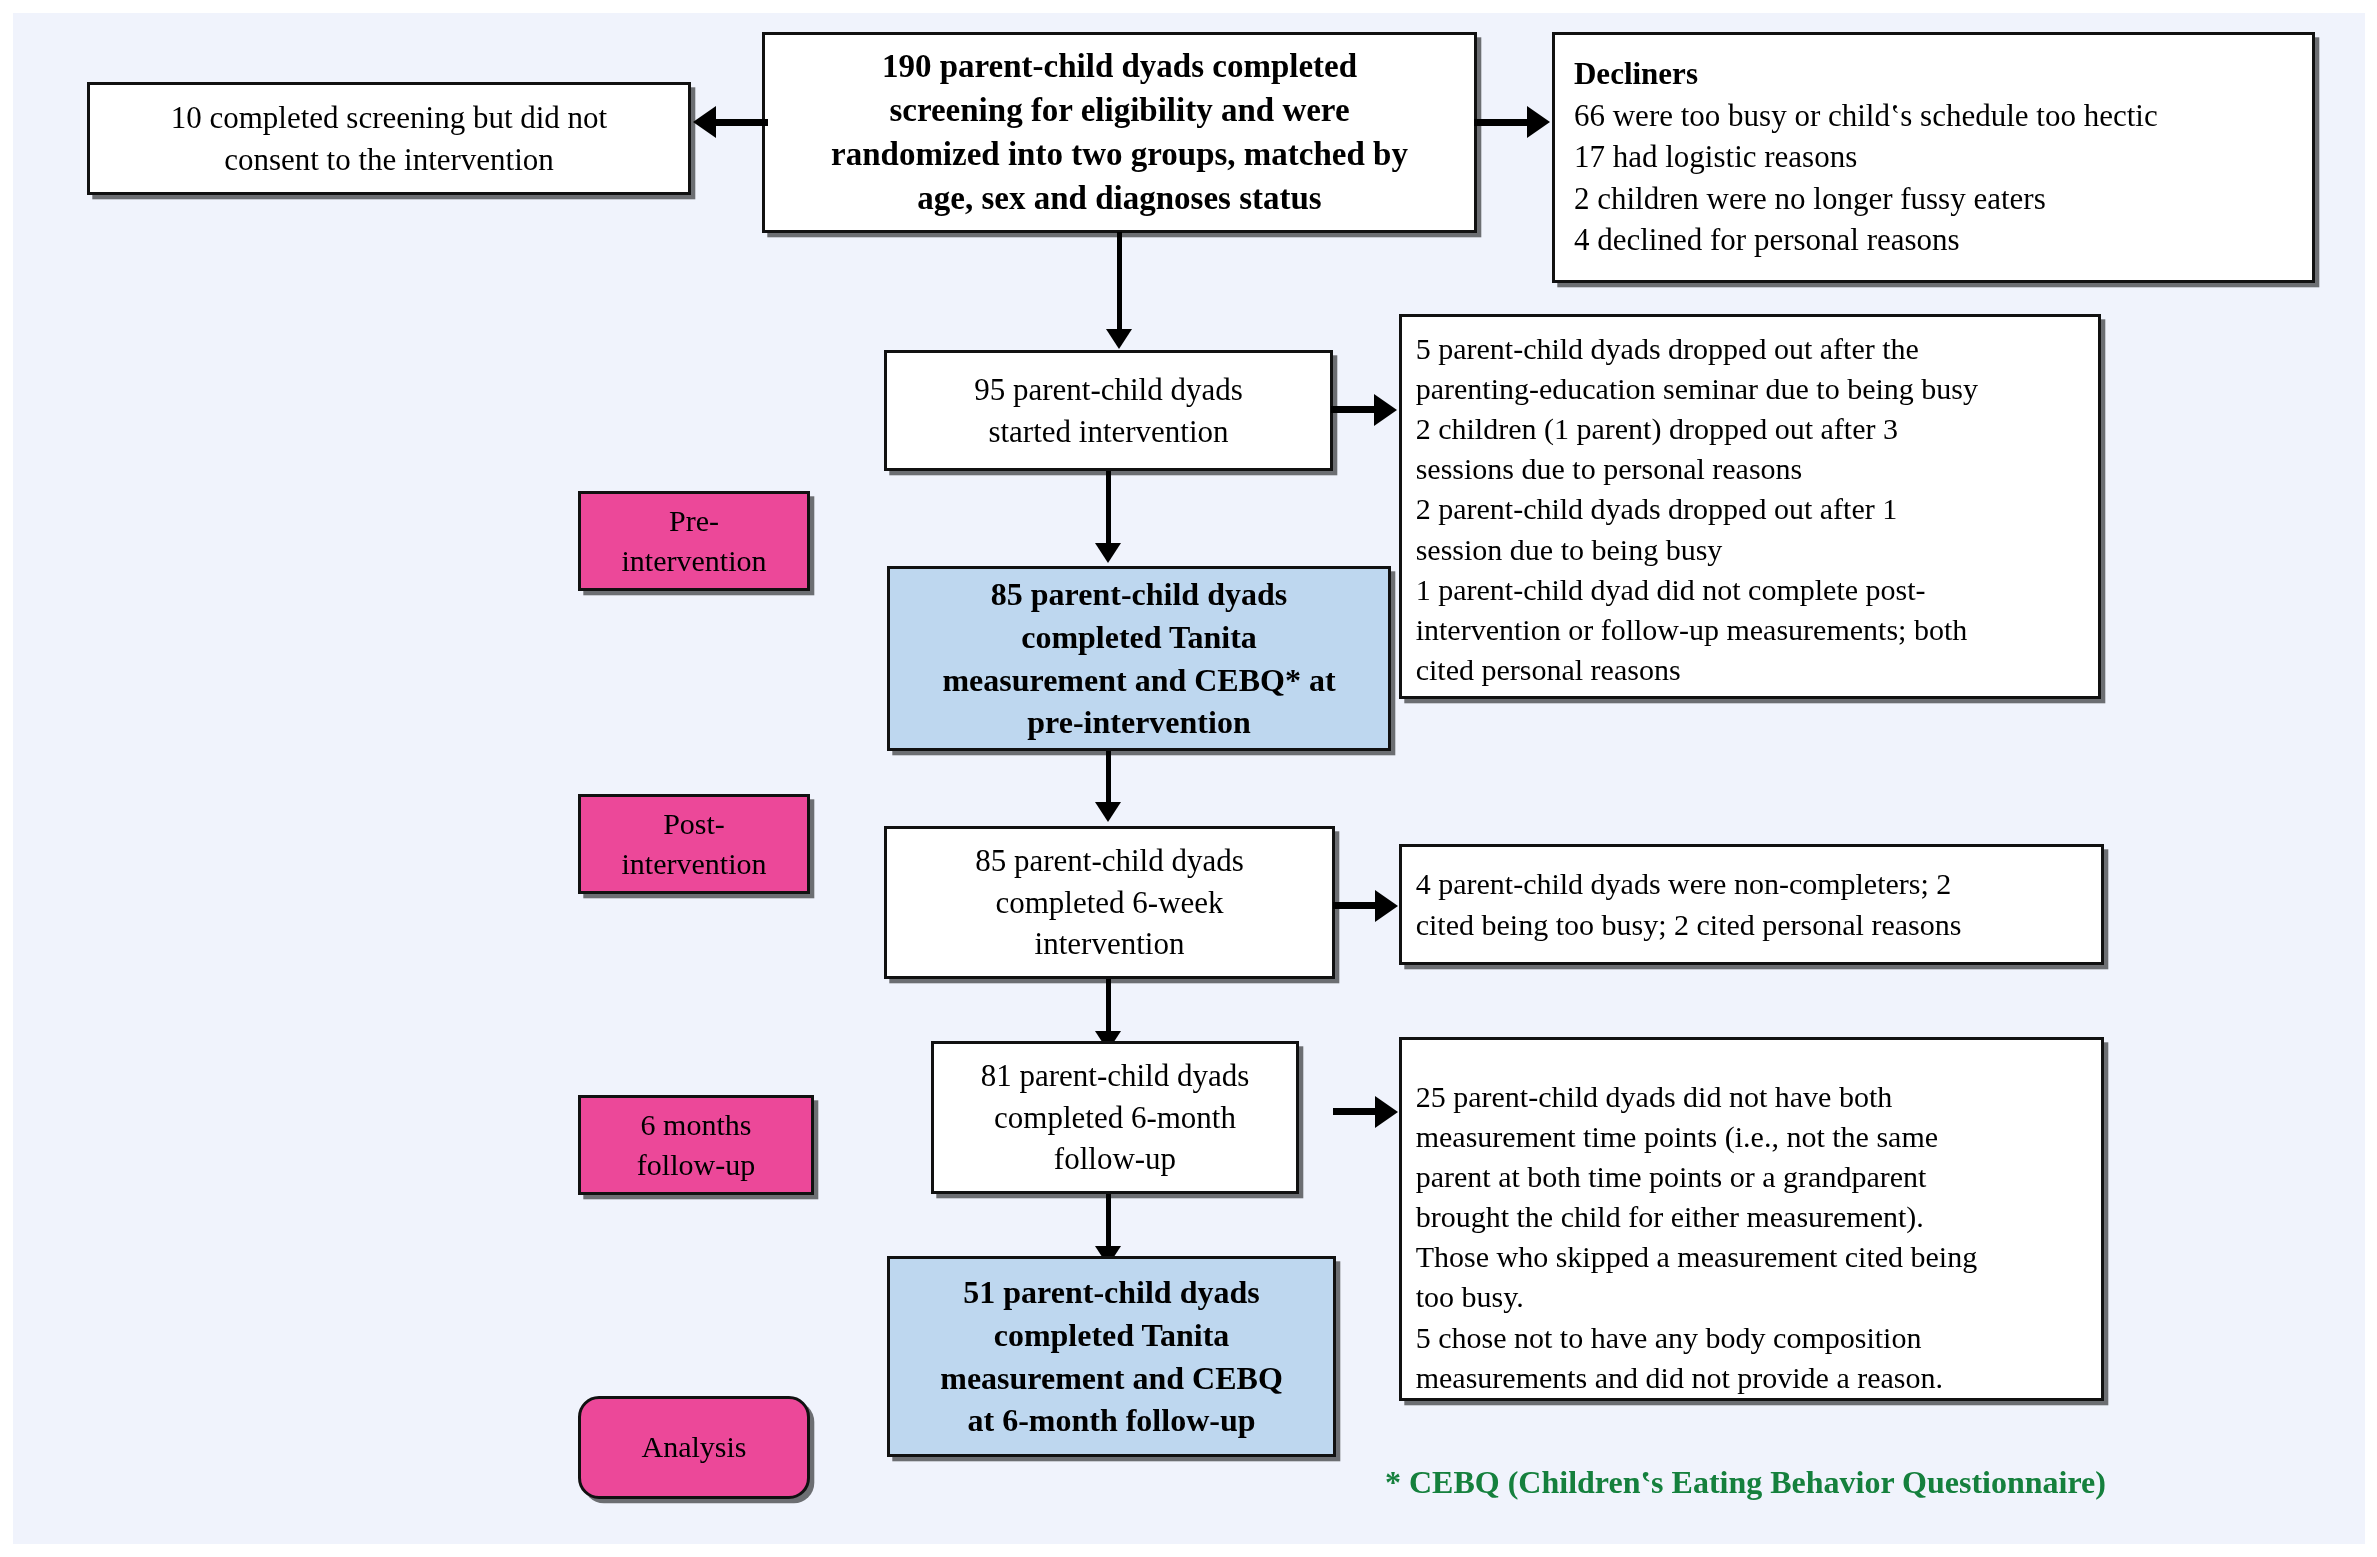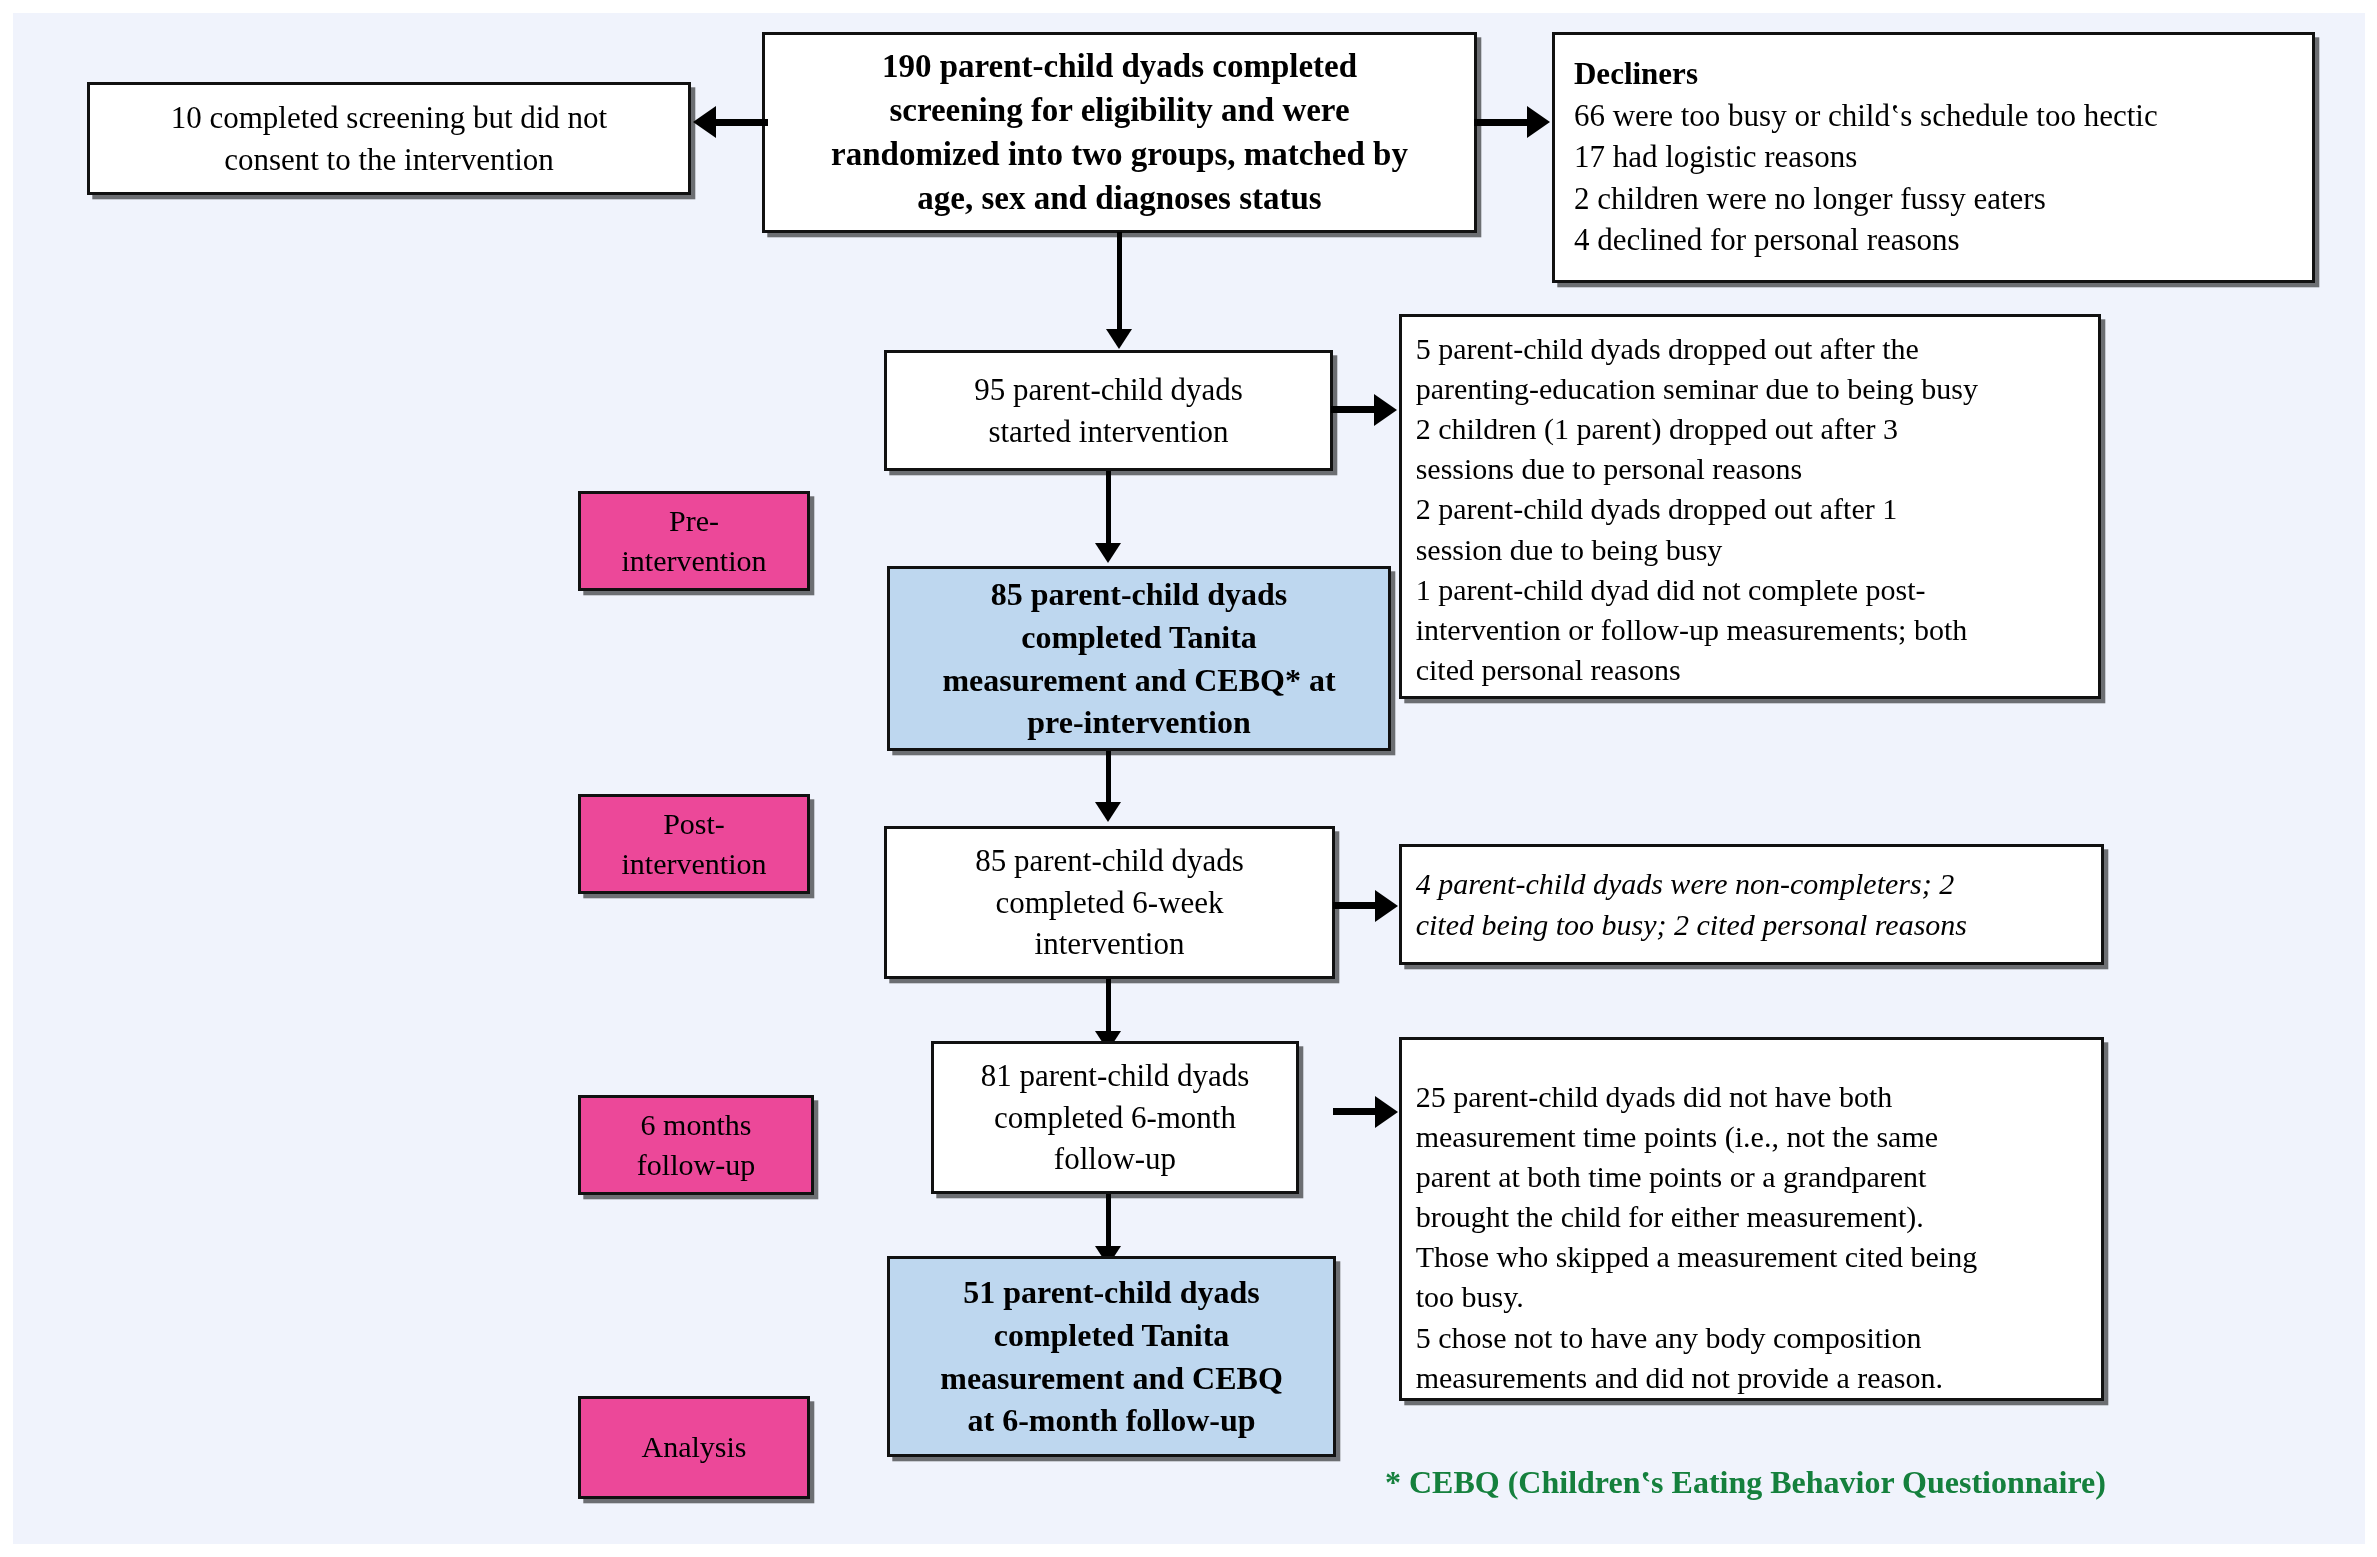--- a/index.html
+++ b/index.html
@@ -160,21 +160,21 @@
 
   <div class="vline" style="left:1093px; top:738px; width:4.8px; height:55px;"></div>
   <div class="arrow-down" style="left:1082px; top:789px;"></div>
 
   <div class="node center" style="left:871px; top:813px; width:451px; height:153px; font-size:31px;">
     <span class="txt">85 parent-child dyads
 completed 6-week
 intervention</span>
   </div>
 
-  <div class="node left" style="left:1386px; top:831px; width:705px; height:121px; font-size:30px; justify-content:flex-start; padding-left:6.3px;font-style:italic;">
+  <div class="node left" style="left:1386px; top:831px; width:705px; height:121px; font-size:30px; justify-content:flex-start; padding-left:6.3px;">
     <span class="txt">4 parent-child dyads were non-completers; 2
 cited being too busy; 2 cited personal reasons</span>
   </div>
 
   <div class="hline thick" style="left:1320px; top:889px; width:46px;"></div>
   <div class="arrow-right" style="left:1362px; top:877px;"></div>
 
   <div class="vline" style="left:1093px; top:966px; width:4.8px; height:55px;"></div>
   <div class="arrow-down" style="left:1082px; top:1018px;"></div>
 
@@ -216,20 +216,20 @@
   <div class="node center gray" style="left:565px; top:781px; width:232px; height:100px; font-size:30px;">
     <span class="txt">Post-
 intervention</span>
   </div>
 
   <div class="node center gray" style="left:565px; top:1082px; width:236px; height:100px; font-size:30px;">
     <span class="txt">6 months
 follow-up</span>
   </div>
 
-  <div class="node center gray" style="left:565px; top:1383px; width:232px; height:103px; font-size:30px;">
+  <div class="node center gray" style="left:565px; top:1383px; width:232px; height:103px; font-size:30px;border-radius:21px;">
     <span class="txt">Analysis</span>
   </div>
 
   <div id="footnote">* CEBQ (Children‛s Eating Behavior Questionnaire)</div>
 
 </div>
 
 
 </body></html>

